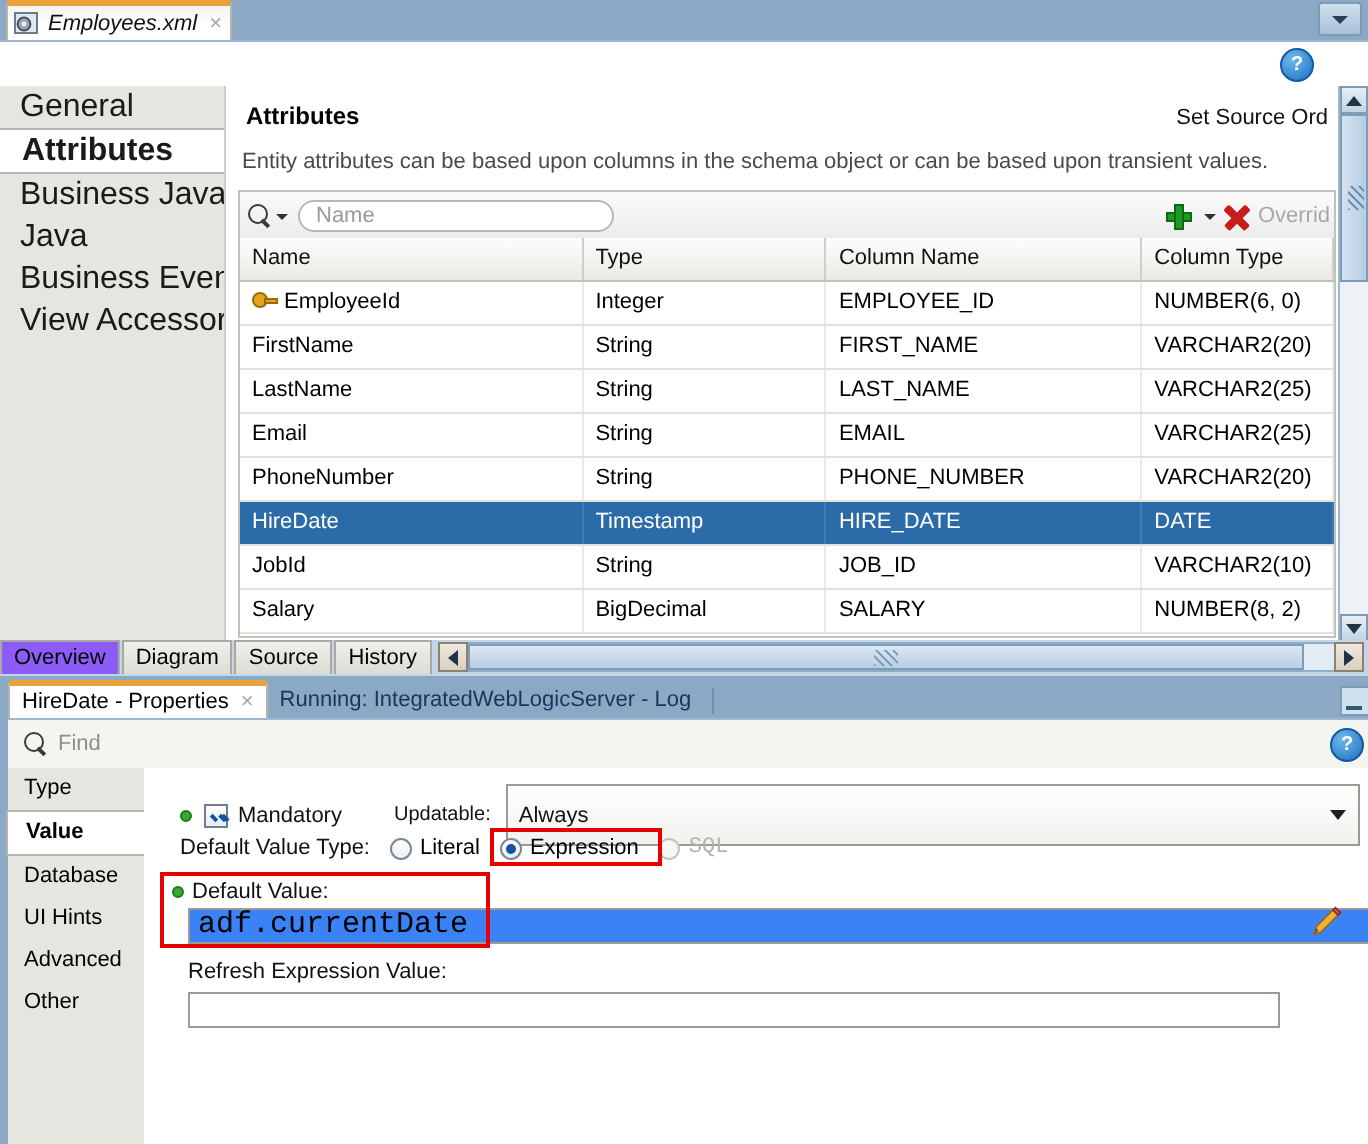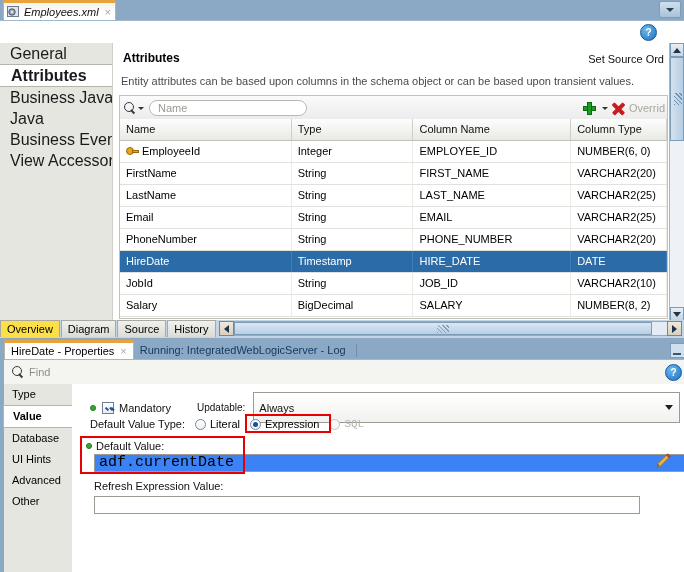--- a/index.html
+++ b/index.html
@@ -108,21 +108,21 @@
   .sb-dn{position:absolute;bottom:0;left:0;}
   .tri-u{width:0;height:0;border-left:4px solid transparent;border-right:4px solid transparent;border-bottom:5px solid #1f3346;}
   .tri-d{width:0;height:0;border-left:4px solid transparent;border-right:4px solid transparent;border-top:5px solid #1f3346;}
   .sb-thumb{position:absolute;left:0;top:14px;width:14px;height:84px;background:linear-gradient(to right,#d3e2f0,#b6cde2);border:1px solid #7d9cb8;box-sizing:border-box;}
   .grip{position:absolute;left:3px;top:50%;margin-top:-6px;width:8px;height:12px;
     background-image:repeating-linear-gradient(45deg,#6d90b0 0 1px,transparent 1px 3px);}
 
   
   .ed-bottom{position:absolute;left:0;top:320px;width:684px;height:18px;background:#c4d5e6;display:flex;align-items:flex-start;}
   .btab{height:17px;line-height:16px;padding:0 6px;font-size:11px;background:linear-gradient(to bottom,#f0f0ec,#dcdcd5);border:1px solid #a9a9a1;border-bottom:none;margin-right:1px;box-sizing:border-box;}
-  .btab.sel{background:#fde047;font-weight:normal;}
+  .btab.sel{background:#8b5cf6;font-weight:normal;}
   .hscroll{flex:1;height:15px;margin:1px 2px 0 2px;position:relative;background:#e3ecf5;border:1px solid #8fadc7;box-sizing:border-box;}
   .hs-btn{position:absolute;top:-1px;width:15px;height:15px;background:linear-gradient(to bottom,#efe9de,#d8cfbe);border:1px solid #8a8276;box-sizing:border-box;display:flex;align-items:center;justify-content:center;}
   .tri-l{width:0;height:0;border-top:4px solid transparent;border-bottom:4px solid transparent;border-right:5px solid #1f3346;}
   .tri-r{width:0;height:0;border-top:4px solid transparent;border-bottom:4px solid transparent;border-left:5px solid #1f3346;}
   .hs-thumb{position:absolute;left:14px;top:0;right:29px;height:13px;background:linear-gradient(to bottom,#dbe8f4,#b9cee2);border:1px solid #7d9cb8;box-sizing:border-box;}
   .hgrip{position:absolute;left:50%;top:2px;margin-left:-6px;width:12px;height:8px;
     background-image:repeating-linear-gradient(45deg,#7fa0bd 0 1px,transparent 1px 3px);}
 
   
   .prop-window{position:absolute;left:4px;top:340px;width:684px;height:232px;background:#8ba9c4;}

